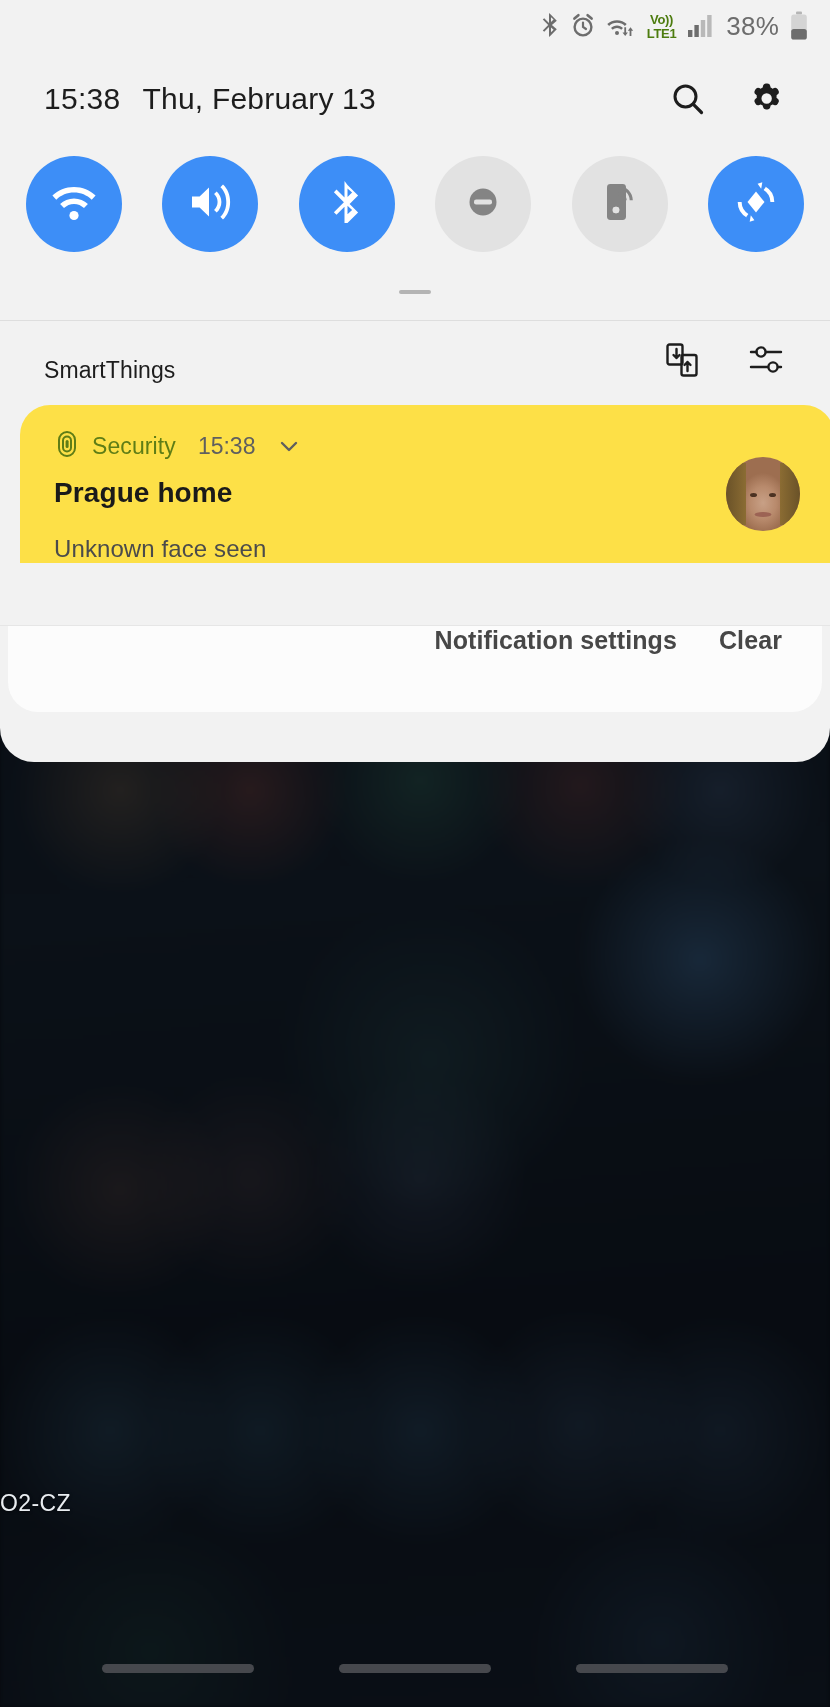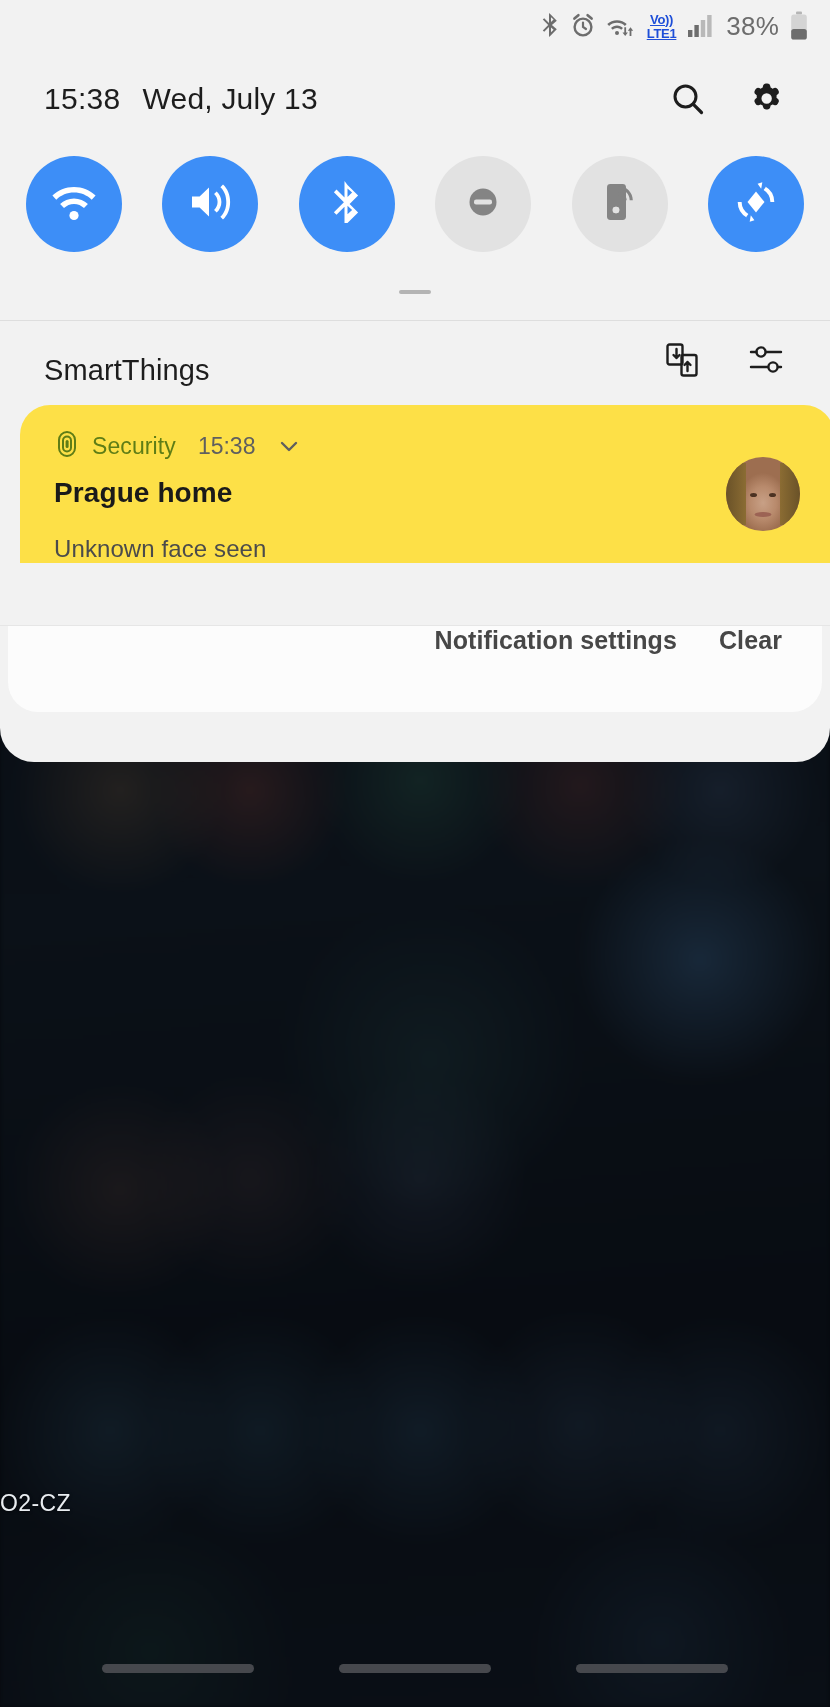--- a/index.html
+++ b/index.html
@@ -68,22 +68,21 @@
     padding-right: 22px;
     gap: 11px;
     color: #6d6d6d;
   }
   #statusbar .sb-icon { display: flex; align-items: center; }
   #statusbar svg { display: block; }
   .volte-stack {
     display: flex; flex-direction: column;
     align-items: center; justify-content: space-between;
     line-height: 1;
-    color: #1d4ed8;
-    text-decoration: underline;
+    color: #4d7c0f;
   }
   .volte-top { font-size: 13px; font-weight: 700; letter-spacing: -.3px; }
   .volte-bot { font-size: 13px; font-weight: 700; letter-spacing: -.3px; margin-top: 1px; }
   .battery-pct {
     font-size: 26px;
     color: #6d6d6d;
     letter-spacing: .2px;
     margin-left: 2px;
   }
 
@@ -156,21 +155,21 @@
   
   #st-header {
     position: absolute;
     left: 0; top: 321px;
     width: 830px; height: 78px;
     display: flex;
     align-items: center;
     padding: 0 38px 0 44px;
   }
   #st-title {
-    font-size: 29px;
+    font-size: 23px;
     color: #1d1d1d;
     letter-spacing: .1px;
     margin-top: 21px;
   }
   #st-header .spacer { flex: 1; }
   #st-sliders-btn { margin-left: 32px; }
 
   
   #notif-card {
     position: absolute;
@@ -393,21 +392,21 @@
         <svg width="18" height="30" viewBox="0 0 18 30">
           <rect x="6" y="0.5" width="6" height="3" rx="1" fill="#b5b5b5"></rect>
           <rect x="1.2" y="3.5" width="15.6" height="25" rx="2.6" fill="#d4d4d4"></rect>
           <rect x="1.2" y="18" width="15.6" height="10.5" rx="2.6" fill="#6d6d6d"></rect>
         </svg>
       </span>
     </div>
 
     <div id="clockrow">
       <span id="clock-time">15:38</span>
-      <span id="clock-date">Wed, July 13</span>
+      <span id="clock-date">Thu, February 13</span>
       <span class="spacer"></span>
       <span class="hdr-btn" id="search-btn">
         <svg width="34" height="34" viewBox="0 0 34 34">
             <circle cx="14.5" cy="14.5" r="10.5" fill="none" stroke="#1d1d1d" stroke-width="3"></circle>
             <path d="M22.4 22.4 30.5 30.5" stroke="#1d1d1d" stroke-width="3.2" stroke-linecap="round"></path>
           </svg>
       </span>
       <span class="hdr-btn" id="gear-btn">
         <svg width="34" height="34" viewBox="0 0 34 34">
             <path fill="#1d1d1d" d="M17 1.6c-1.5 0-2.7 1-3 2.4l-.3 1.6c-.7.25-1.35.62-1.94 1.07l-1.5-.62a3.05 3.05 0 0 0-3.72 1.3l-.65 1.14a3.05 3.05 0 0 0 .7 3.86l1.23 1.03c-.06.38-.1.76-.1 1.16s.04.78.1 1.16l-1.23 1.03a3.05 3.05 0 0 0-.7 3.86l.65 1.13a3.05 3.05 0 0 0 3.72 1.3l1.5-.62c.59.45 1.24.82 1.94 1.07l.3 1.6a3.05 3.05 0 0 0 3 2.44h1.3c1.5 0 2.76-1.02 3-2.44l.3-1.6c.7-.25 1.35-.62 1.94-1.07l1.5.62a3.05 3.05 0 0 0 3.72-1.3l.65-1.13a3.05 3.05 0 0 0-.7-3.86l-1.23-1.03c.06-.38.1-.76.1-1.16s-.04-.78-.1-1.16l1.23-1.03a3.05 3.05 0 0 0 .7-3.86l-.65-1.14a3.05 3.05 0 0 0-3.72-1.3l-1.5.62a8.6 8.6 0 0 0-1.94-1.07l-.3-1.6a3.05 3.05 0 0 0-3-2.44H17zm.65 9.7a5.2 5.2 0 1 1 0 10.4 5.2 5.2 0 0 1 0-10.4z"></path>

